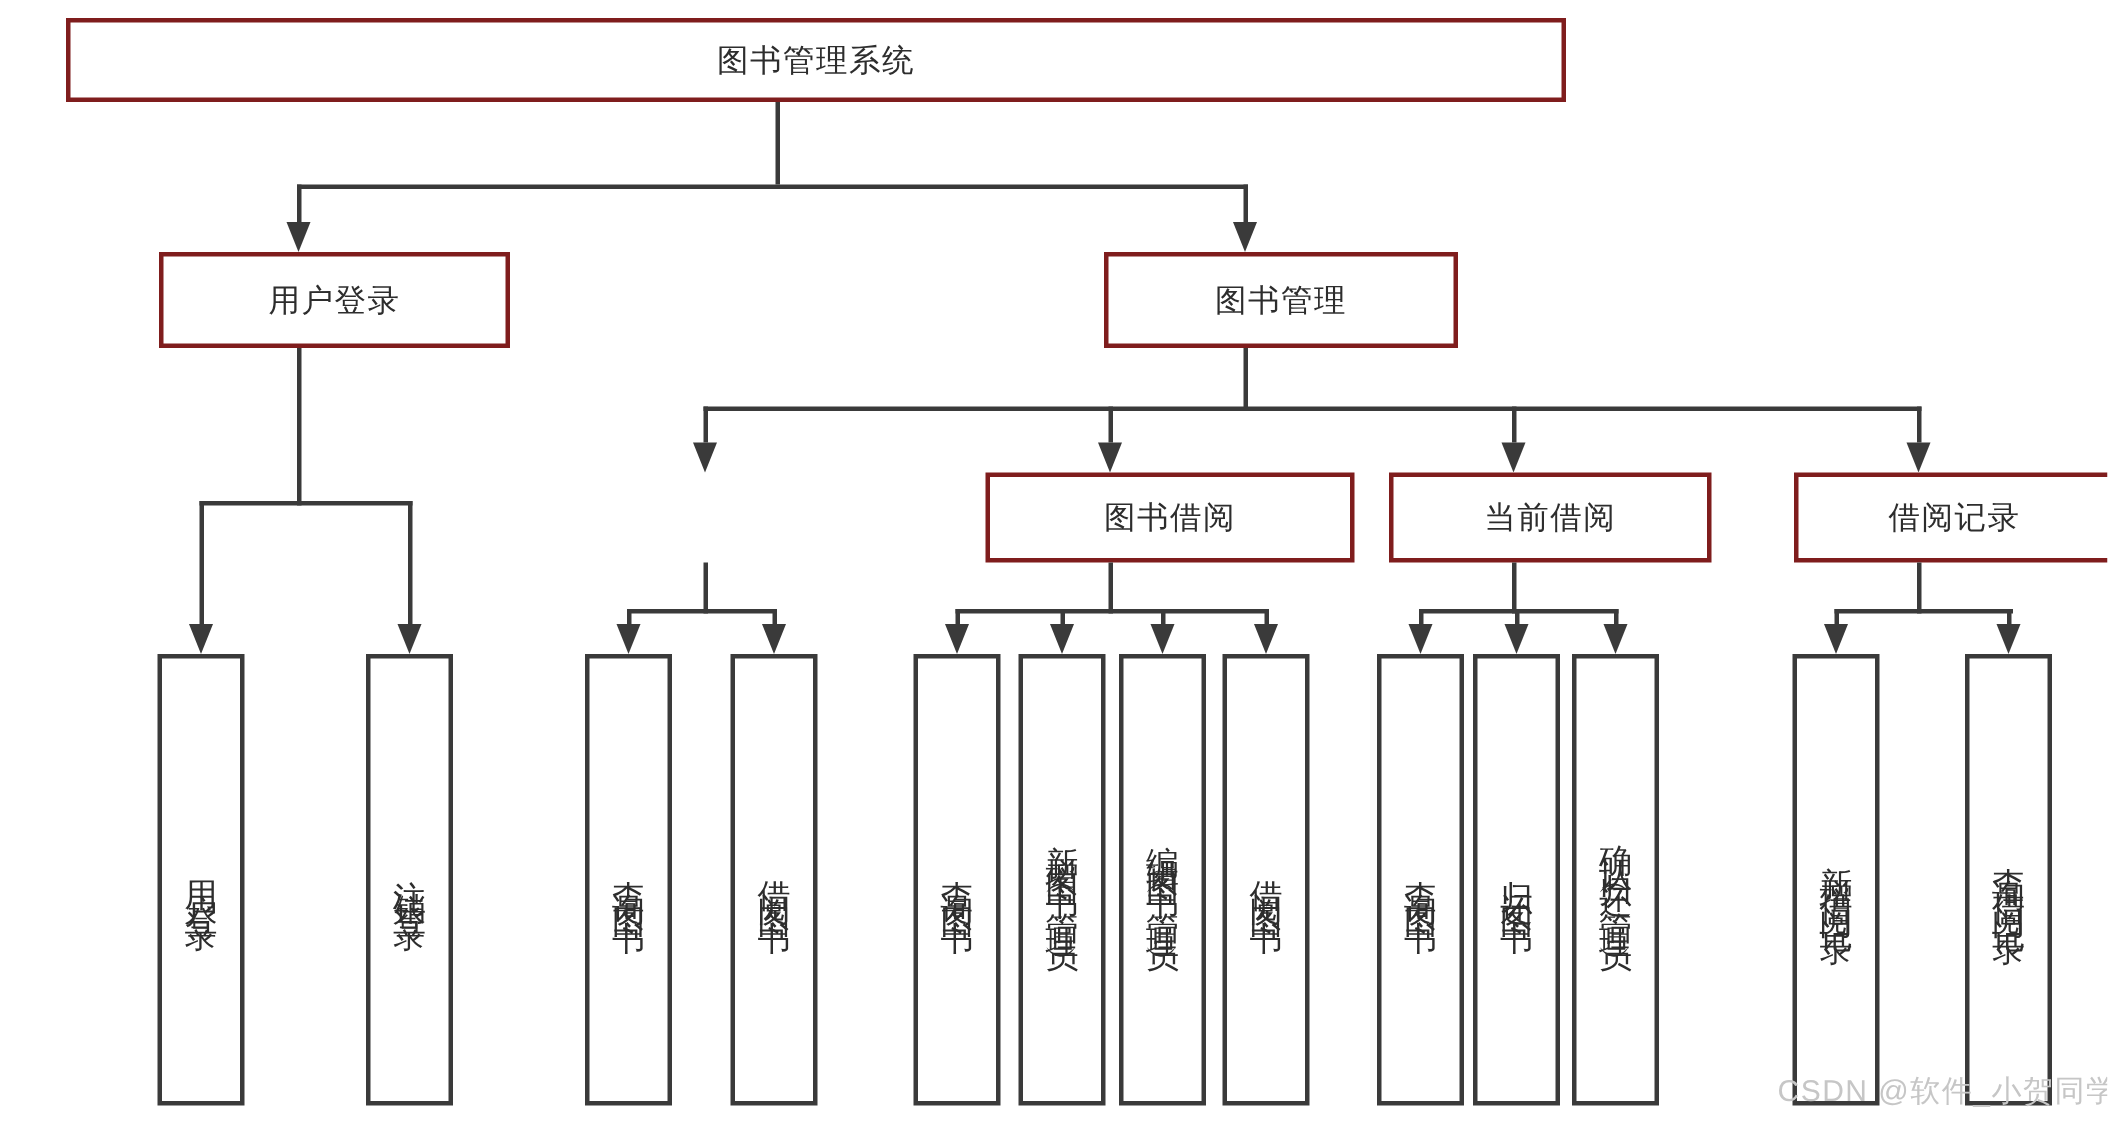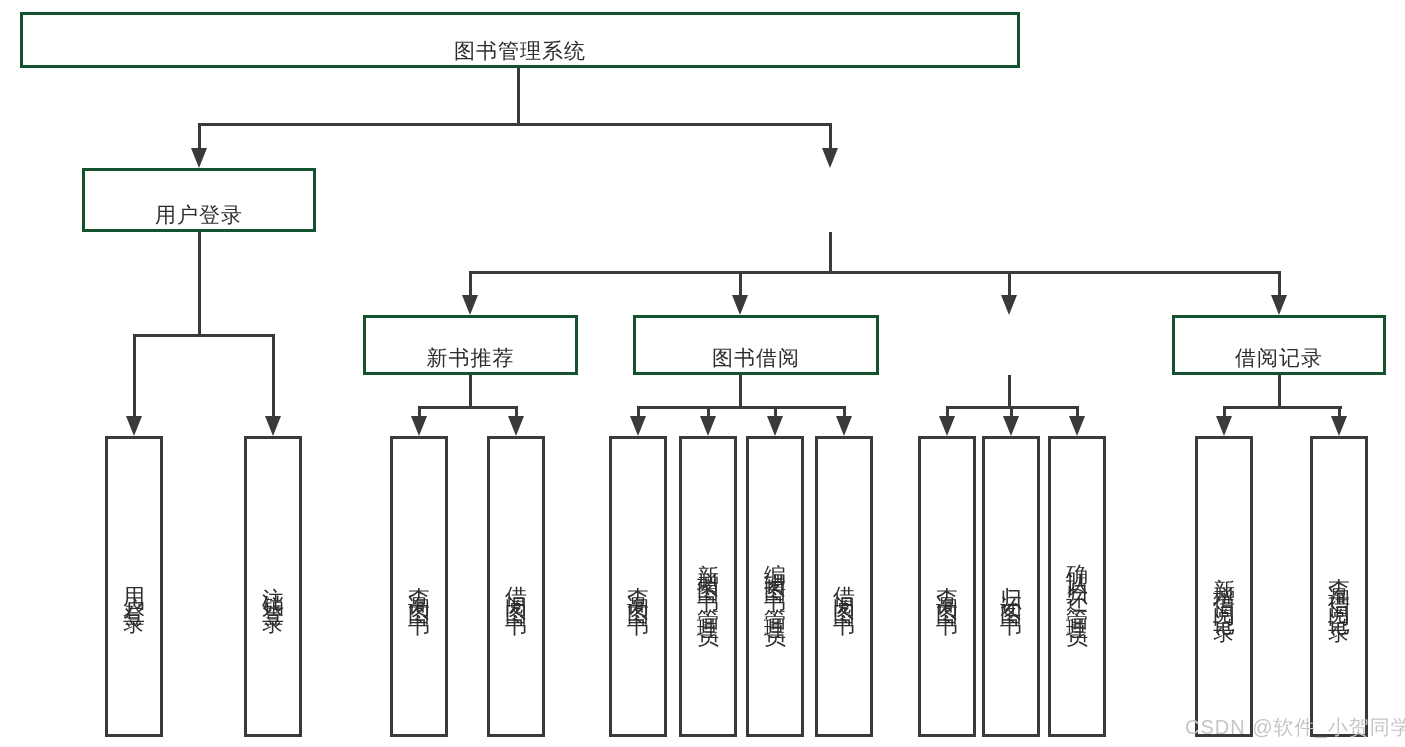--- a/index.html
+++ b/index.html
@@ -1,22 +1,22 @@
 <!DOCTYPE html>
 <html><head>
 <meta charset="utf-8">
 <style>
   html,body{margin:0;padding:0;background:#ffffff;}
   #stage{
     position:relative;width:1405px;height:747px;background:#ffffff;overflow:hidden;
     font-family:"Liberation Sans","DejaVu Sans",sans-serif;color:#2d2d2d;
   }
   .box{
-    position:absolute;box-sizing:border-box;border:3px solid #14532d;background:#ffffff;
-    display:flex;align-items:flex-end;justify-content:center;
+    position:absolute;box-sizing:border-box;border:3px solid #7f1d1d;background:#ffffff;
+    display:flex;align-items:center;justify-content:center;margin-left:24px;
   }
   .box .lbl{font-size:21px;letter-spacing:1px;color:#2d2d2d;}
   .leaf{
     position:absolute;box-sizing:border-box;border:3px solid #3a3a3a;background:#ffffff;
     top:436px;height:301px;width:58px;
     display:flex;align-items:center;justify-content:center;
   }
   .leaf .vtext{
     writing-mode:vertical-rl;text-orientation:mixed;
     font-size:22px;letter-spacing:9px;color:#2d2d2d;line-height:1;
@@ -45,44 +45,47 @@
   <div class="vl" style="left:517px;top:68px;height:55px;"></div>
   <div class="hl" style="left:198px;top:123px;width:634px;"></div>
   <div class="vl" style="left:198px;top:123px;height:27px;"></div>
   <div class="ar" style="left:191px;top:148px;"></div>
   <div class="vl" style="left:829px;top:123px;height:27px;"></div>
   <div class="ar" style="left:822px;top:148px;"></div>
 
   <div class="box" style="left:82px;top:168px;width:234px;height:64px;">
     <span class="lbl">用户登录</span>
   </div>
+  <div class="box" style="left:712px;top:168px;width:236px;height:64px;">
+    <span class="lbl">图书管理</span>
+  </div>
 
   <div class="vl" style="left:198px;top:232px;height:105px;"></div>
   <div class="hl" style="left:133px;top:334px;width:142px;"></div>
   <div class="vl" style="left:133px;top:334px;height:82px;"></div>
   <div class="ar" style="left:126px;top:416px;"></div>
   <div class="vl" style="left:272px;top:334px;height:82px;"></div>
   <div class="ar" style="left:265px;top:416px;"></div>
 
   <div class="vl" style="left:829px;top:232px;height:42px;"></div>
   <div class="hl" style="left:469px;top:271px;width:812px;"></div>
   <div class="vl" style="left:469px;top:271px;height:24px;"></div>
   <div class="ar" style="left:462px;top:295px;"></div>
   <div class="vl" style="left:739px;top:271px;height:24px;"></div>
   <div class="ar" style="left:732px;top:295px;"></div>
   <div class="vl" style="left:1008px;top:271px;height:24px;"></div>
   <div class="ar" style="left:1001px;top:295px;"></div>
   <div class="vl" style="left:1278px;top:271px;height:24px;"></div>
   <div class="ar" style="left:1271px;top:295px;"></div>
 
-  <div class="box" style="left:363px;top:315px;width:215px;height:60px;">
-    <span class="lbl">新书推荐</span>
-  </div>
   <div class="box" style="left:633px;top:315px;width:246px;height:60px;">
     <span class="lbl">图书借阅</span>
+  </div>
+  <div class="box" style="left:902px;top:315px;width:215px;height:60px;">
+    <span class="lbl">当前借阅</span>
   </div>
   <div class="box" style="left:1172px;top:315px;width:214px;height:60px;">
     <span class="lbl">借阅记录</span>
   </div>
 
   <div class="vl" style="left:469px;top:375px;height:34px;"></div>
   <div class="hl" style="left:418px;top:406px;width:100px;"></div>
   <div class="vl" style="left:418px;top:406px;height:10px;"></div>
   <div class="ar" style="left:411px;top:416px;"></div>
   <div class="vl" style="left:515px;top:406px;height:10px;"></div>

